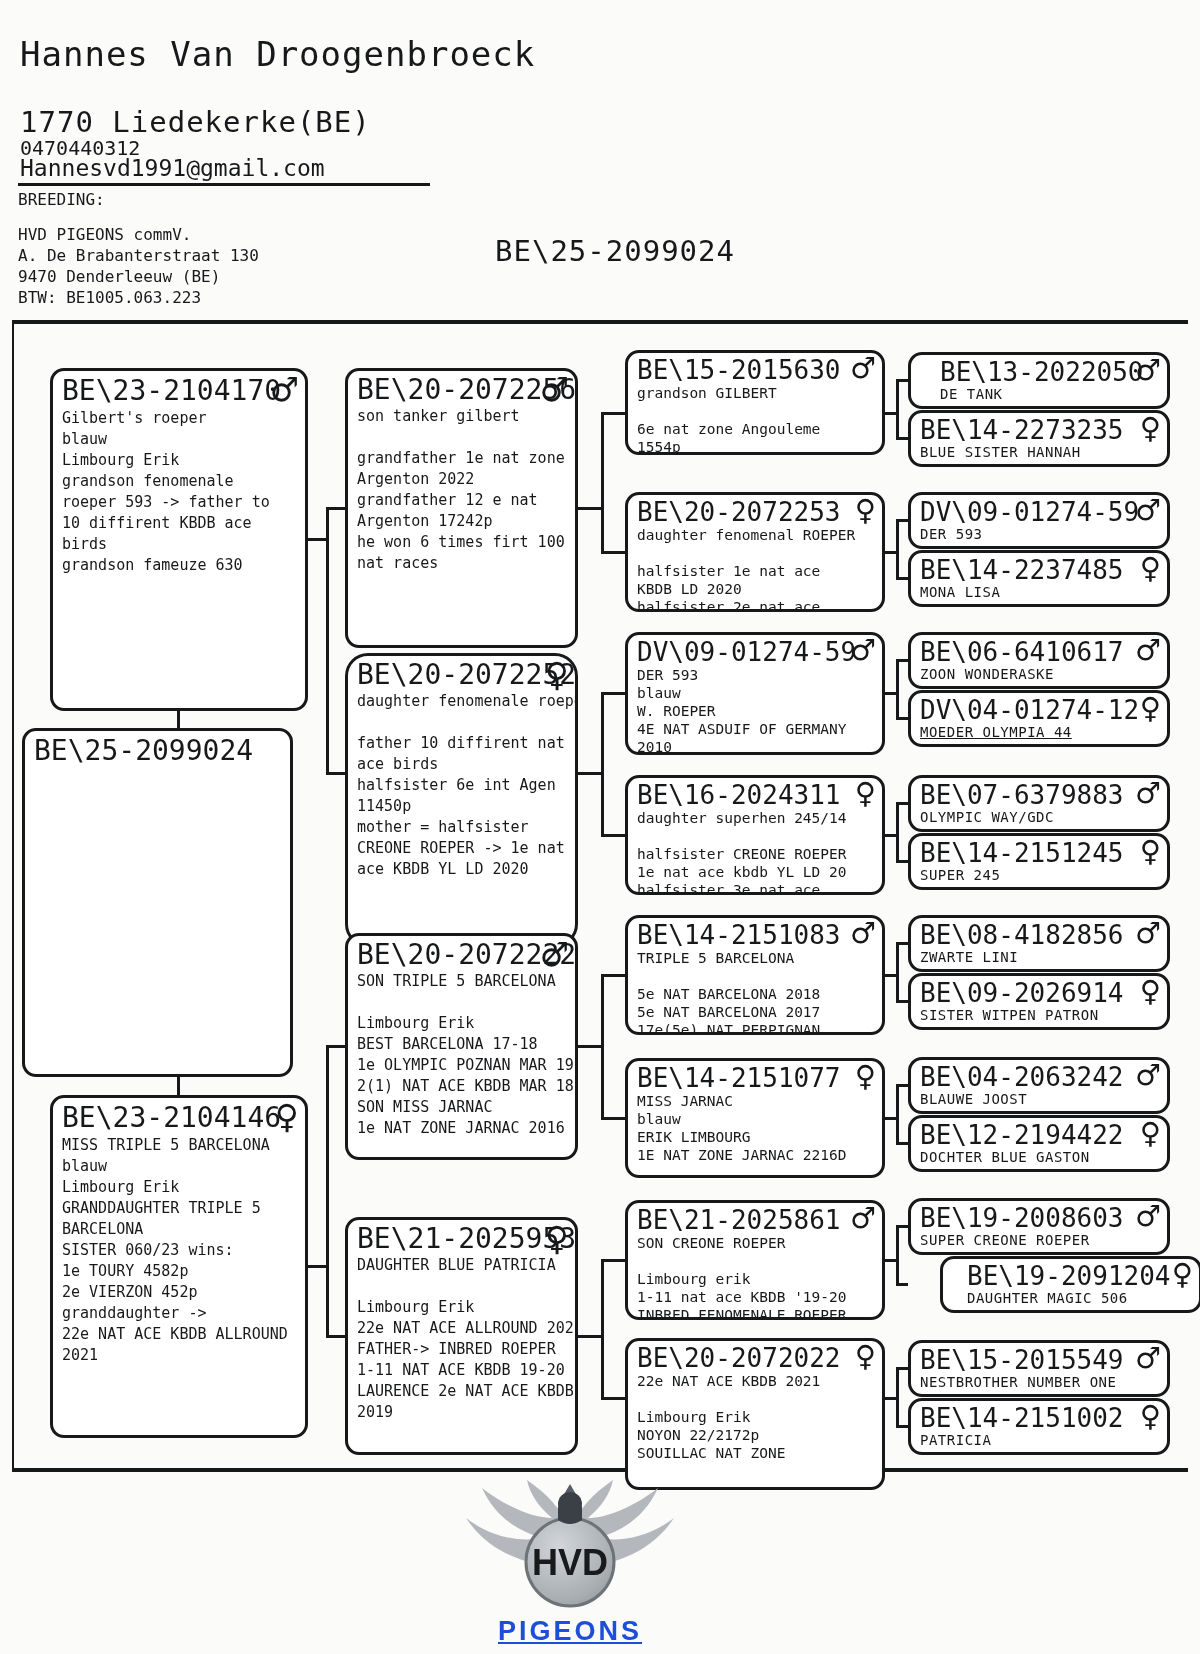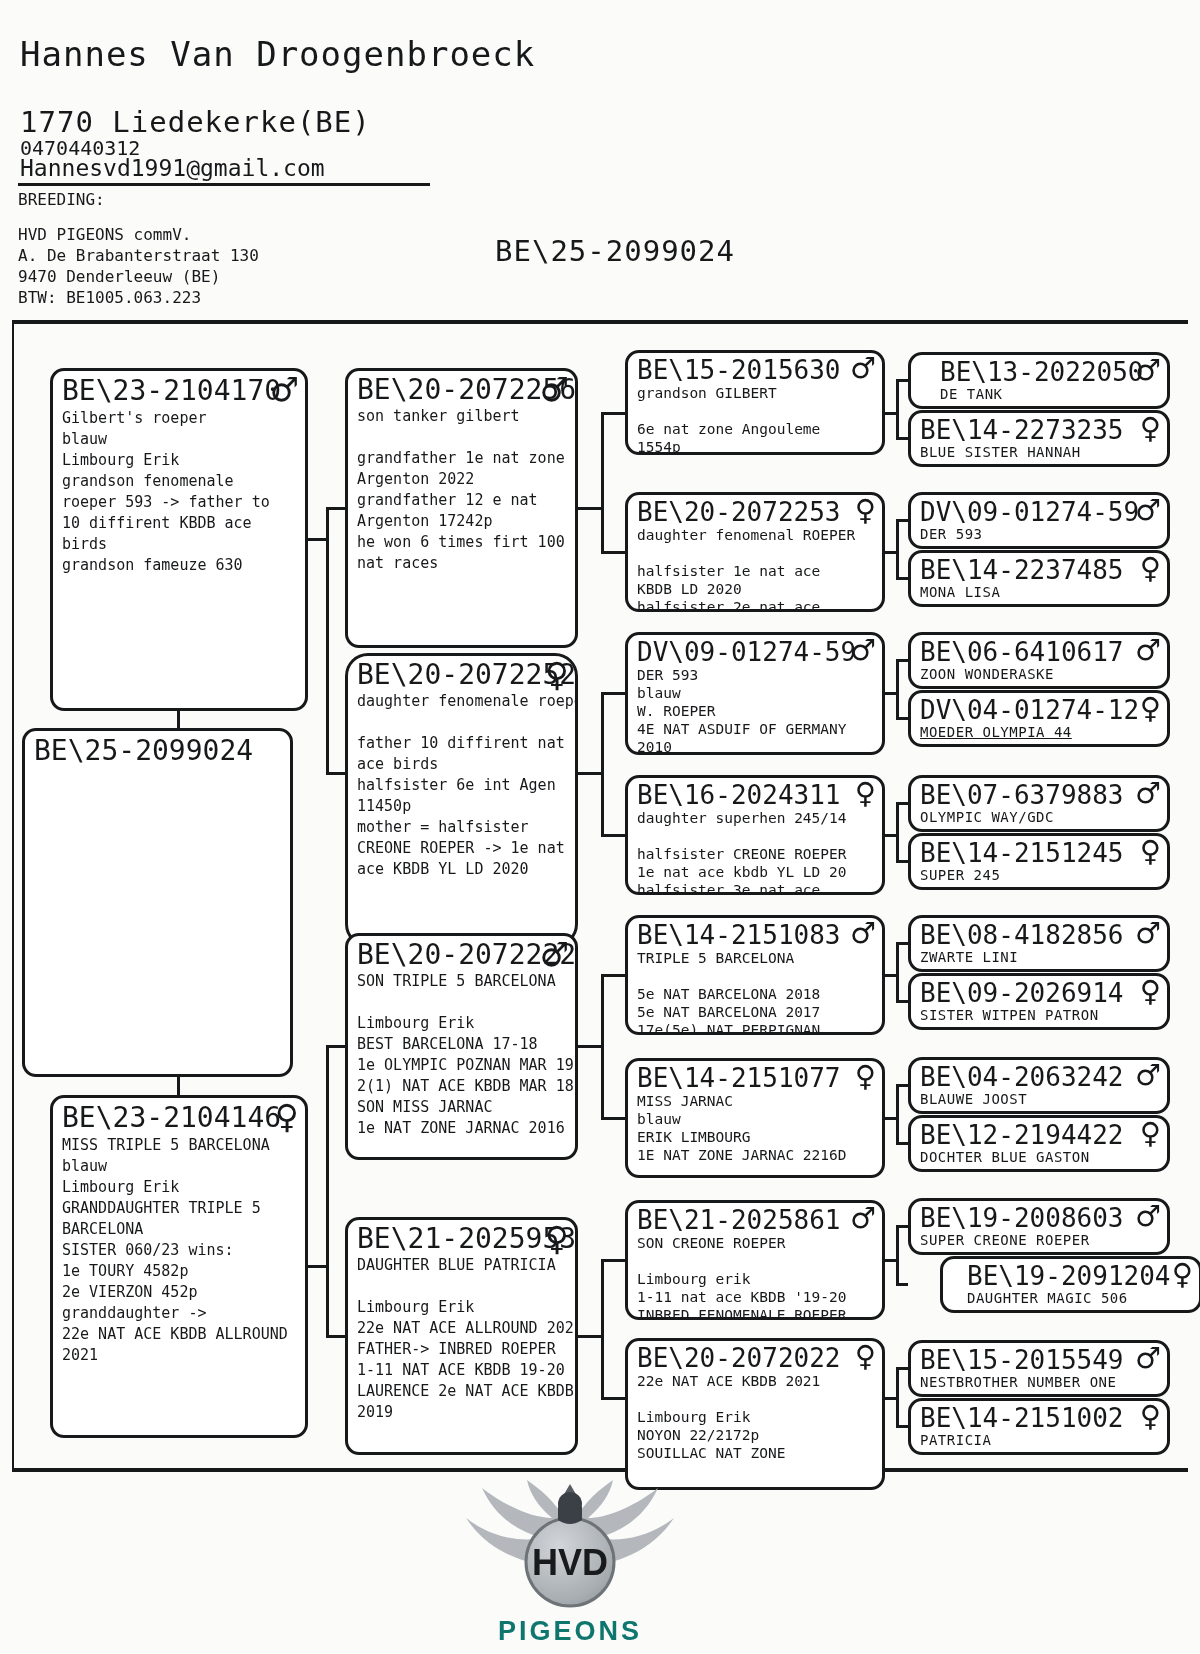--- a/index.html
+++ b/index.html
@@ -41,21 +41,21 @@
   .t3 .sex,.t4 .sex{font-size:29px;top:-2px;}
   .line{font-size:15px;line-height:21px;white-space:nowrap;}
   .t3 .line{line-height:18px;font-size:14.5px;}
   .t4 .line{font-size:14px;line-height:17px;letter-spacing:.5px;}
   .conn{position:absolute;background:#17181a;}
   
   .logo{position:absolute;left:448px;top:1476px;width:244px;text-align:center;}
   .logo-svg{display:block;width:244px;height:138px;}
   .logo-word{
     margin-top:2px;font-family:"Liberation Sans","DejaVu Sans",sans-serif;
-    font-weight:bold;font-size:27px;letter-spacing:3px;color:#0f766e;
+    font-weight:bold;font-size:27px;letter-spacing:3px;color:#1d4ed8;text-decoration:underline;
   }
 </style>
 </head>
 <body>
 
 <div class="page">
 
   <div class="abs hdr-name">Hannes Van Droogenbroeck</div>
   <div class="abs hdr-addr2">1770 Liedekerke(BE)</div>
   <div class="abs hdr-phone">0470440312</div>

